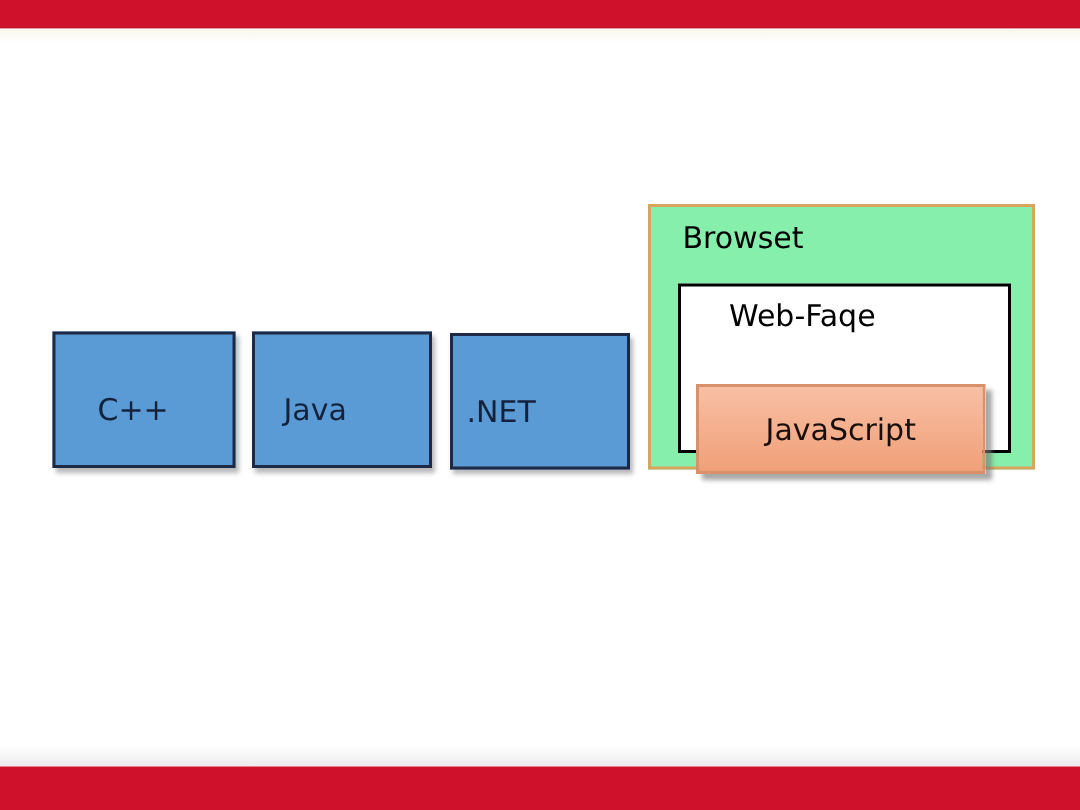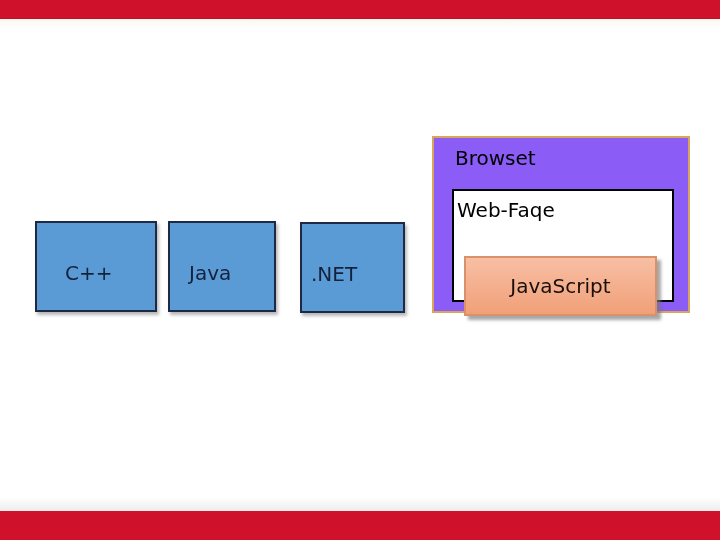--- a/index.html
+++ b/index.html
@@ -32,36 +32,36 @@
     position: absolute; top: 221px; height: 91px;
     background: #5B9BD5;
     border: 2px solid #1E2A45;
     box-sizing: border-box;
     display: flex; align-items: center;
     padding-top: 12px;
     box-shadow: 2px 3px 3px rgba(125,125,125,0.55);
     color: #14223C; font-size: 20px; line-height: 1;
   }
   .lang-cpp    { left: 35px;  width: 122px; padding-left: 28px; }
-  .lang-java   { left: 168px; width: 108px; padding-left: 19px; }
-  .lang-dotnet { left: 300px; top: 222px; width: 105px; padding-left: 9px; }
+  .lang-java   { left: 168px; width: 120px; padding-left: 19px; }
+  .lang-dotnet { left: 300px; top: 222px; width: 120px; padding-left: 9px; }
   .browser-box {
     position: absolute; left: 432px; top: 136px; width: 258px; height: 177px;
-    border: 2px solid #D9A45C; box-sizing: border-box; background: #8b5cf6;
+    border: 2px solid #D9A45C; box-sizing: border-box; background: #86efac;
   }
   .browser-title {
     position: absolute; left: 21px; top: 8px;
     font-size: 20px; color: #000000; line-height: 1.2;
   }
   .webpage-box {
     position: absolute; left: 18px; top: 51px; width: 222px; height: 113px;
     border: 2px solid #000000; box-sizing: border-box; background: #FFFFFF;
   }
   .webpage-title {
-    position: absolute; left: 3px; top: 7px;
+    position: absolute; left: 32px; top: 7px;
     font-size: 20px; color: #000000; line-height: 1.2;
   }
   .script-box {
     position: absolute; left: 10px; top: 44px; width: 193px; height: 60px;
     background: linear-gradient(#F8BFA4, #F0A078);
     border: 2px solid #D8916A; box-sizing: border-box;
     display: flex; align-items: center; justify-content: center;
     box-shadow: 4px 4px 3px rgba(120,120,120,0.65);
     font-size: 20px; color: #1A0E0A; line-height: 1; margin-top: 21px;
   }

